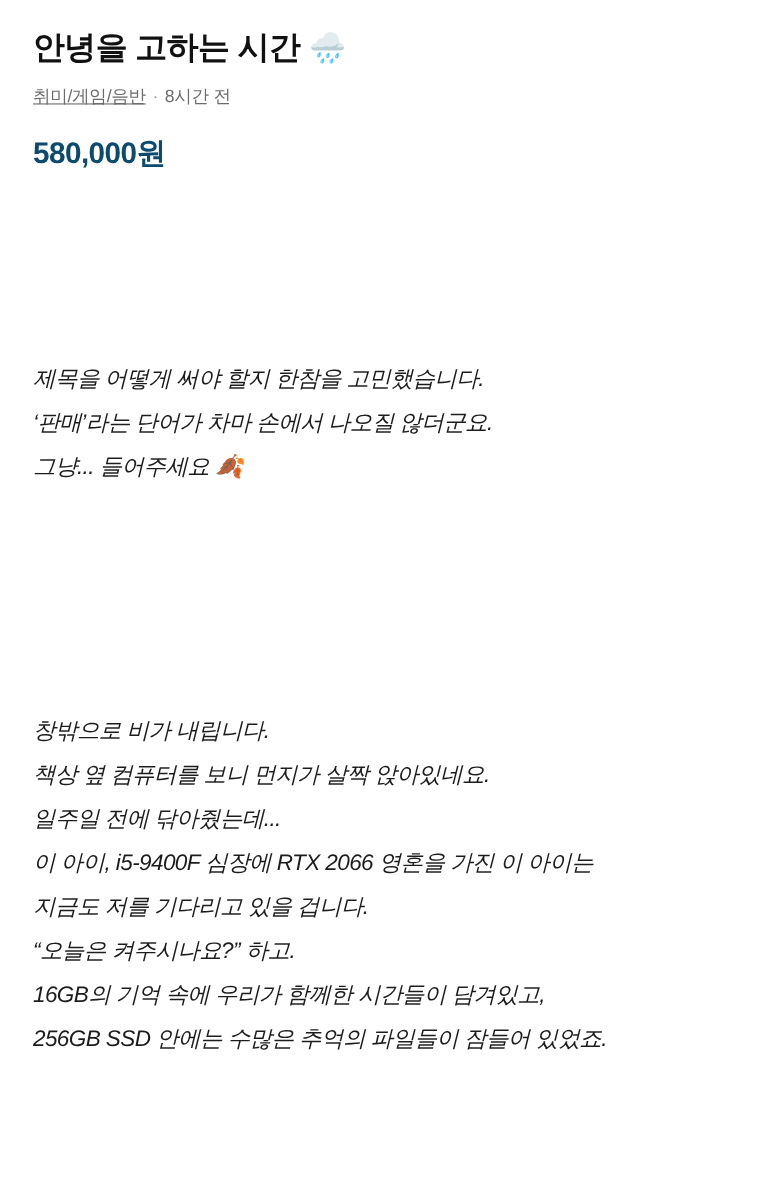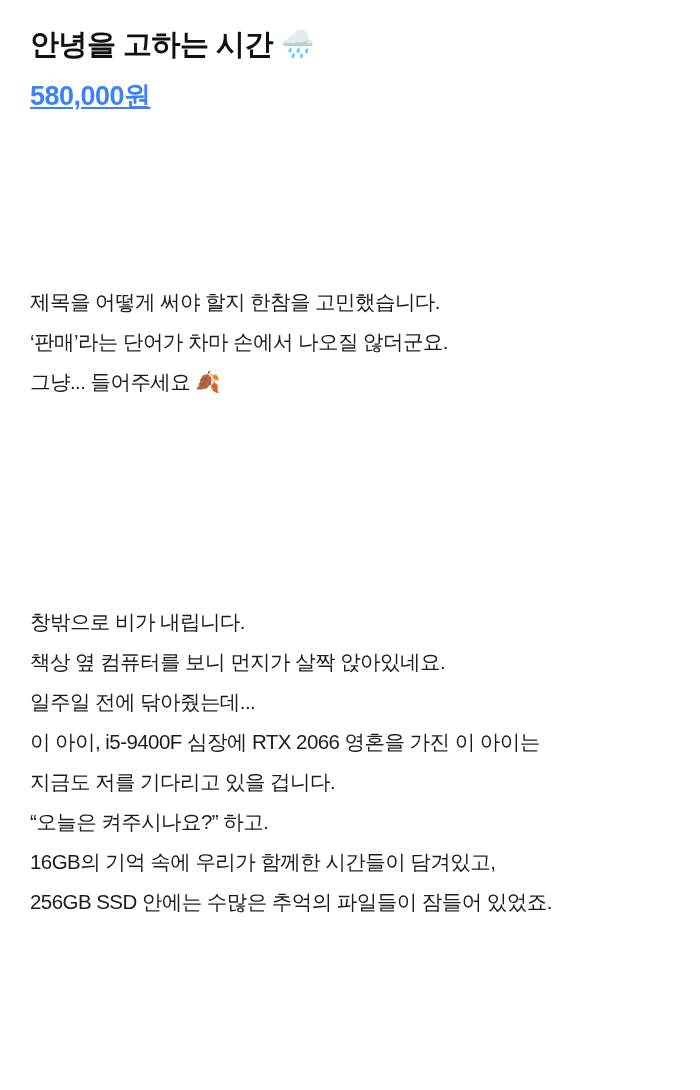--- a/index.html
+++ b/index.html
@@ -47,54 +47,59 @@
     text-decoration: underline;
     color: #6b6b6b;
   }
   .meta-sep {
     color: #9a9a9a;
     padding: 0 2px;
   }
   .price {
     font-size: 27px;
     font-weight: bold;
-    color: #3b82f6;
+    color: #0c4a6e;
     letter-spacing: -0.5px;
     margin-bottom: 10px;
-    text-decoration: underline;
   }
   .spacer-block {
     height: 78px;
   }
   .body-text {
     font-size: 20.5px;
     line-height: 1.95;
     color: #1c1c1c;
     letter-spacing: -0.55px;
     white-space: pre-wrap;
     word-break: break-all;
   }
   .body-para {
     margin: 0;
     white-space: pre-wrap;
+    font-style: italic;
   }
   .para-gap {
     height: 40px;
   }
 </style>
 </head>
 <body>
 
 <div class="page">
 
   <h1 class="post-title">
     <span>안녕을 고하는 시간</span>
     <span class="title-emoji">🌧️</span>
   </h1>
 
+  <div class="meta-row">
+    <span class="meta-category">취미/게임/음반</span>
+    <span class="meta-sep">·</span>
+    <span>8시간 전</span>
+  </div>
 
   <div class="price">580,000원</div>
 
   <div class="spacer-block"></div>
 
   <div class="body-text">
     <p class="body-para">제목을 어떻게 써야 할지 한참을 고민했습니다.
 ‘판매’라는 단어가 차마 손에서 나오질 않더군요.
 그냥... 들어주세요 🍂</p>
     <div class="para-gap"></div>

